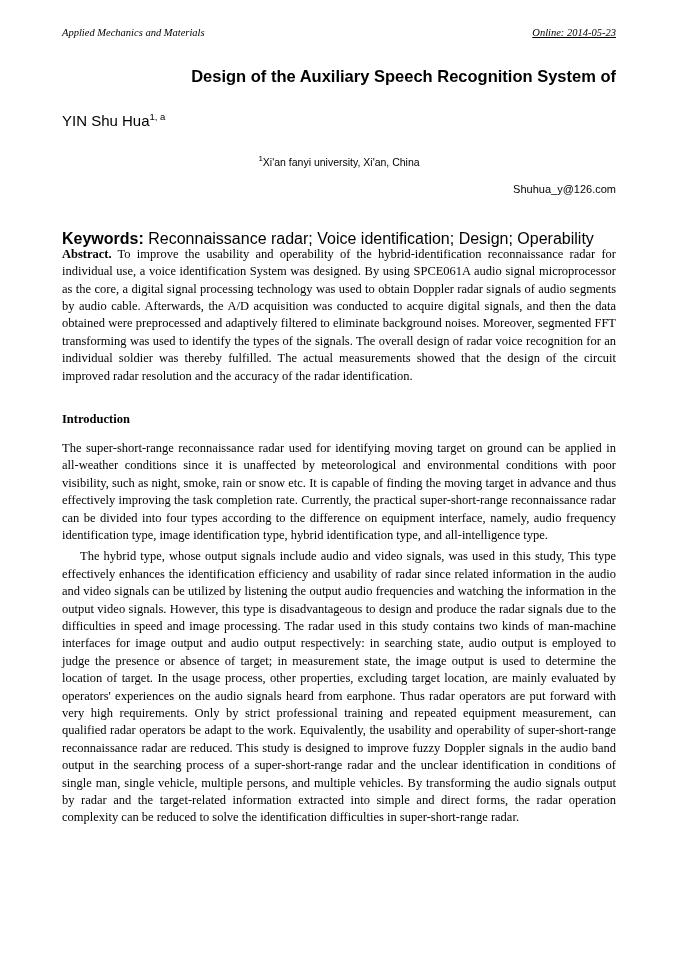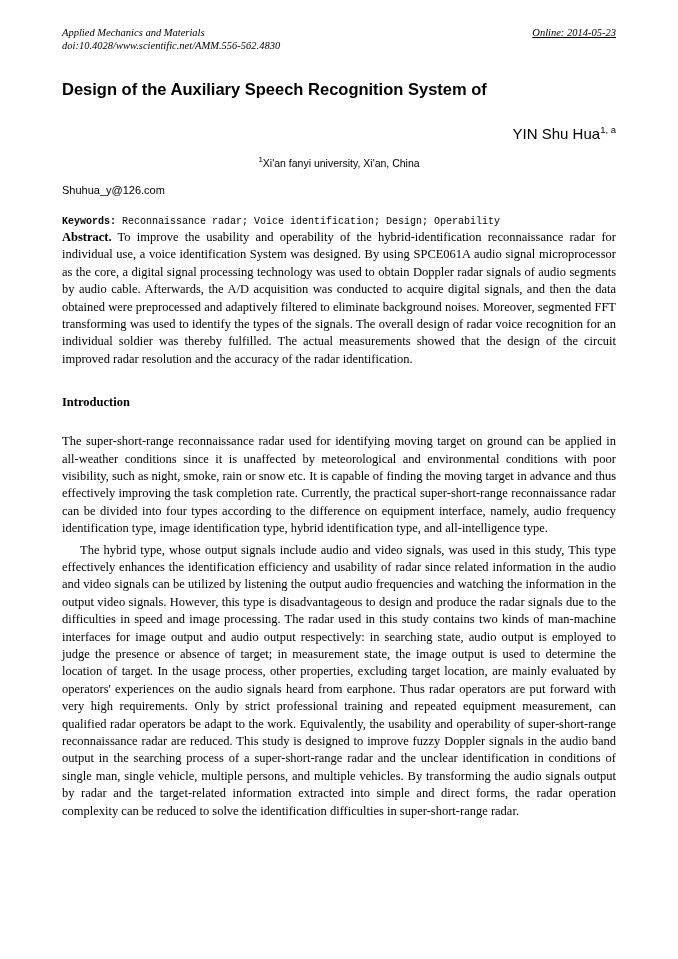--- a/index.html
+++ b/index.html
@@ -40,66 +40,66 @@
     white-space: nowrap;
     text-decoration: underline;
   }
   .header-line {
     white-space: nowrap;
   }
 
   
   .title {
     margin-top: 26px;
-    text-align: left;
+    text-align: right;
     font-family: "Liberation Sans", sans-serif;
     font-weight: bold;
     font-size: 16.5px;
     line-height: 22px;
   }
   .title-line2 {
     display: block;
   }
 
   
   .author {
     margin-top: 20px;
-    text-align: right;
+    text-align: left;
     font-family: "Liberation Sans", sans-serif;
     font-size: 15px;
     line-height: 20px;
   }
   .author sup {
     font-size: 9.5px;
     vertical-align: super;
   }
   .affiliation {
-    margin-top: 8px;
+    margin-top: 20px;
     text-align: center;
     font-family: "Liberation Sans", sans-serif;
     font-size: 10.5px;
     line-height: 15px;
   }
   .affiliation sup {
     font-size: 8px;
     vertical-align: super;
   }
   .email {
     margin-top: 12px;
-    text-align: left;
+    text-align: right;
     font-family: "Liberation Sans", sans-serif;
     font-size: 11px;
     line-height: 15px;
   }
 
   
   .keywords {
-    margin-top: 16px;
-    font-family: Liberation Mono, monospace;
-    font-size: 10px;
+    margin-top: 34px;
+    font-family: Liberation Sans, sans-serif;
+    font-size: 16px;
     line-height: 15px;
   }
   .keywords b {
     font-weight: bold;
   }
 
   
   .abstract {
     font-size: 12.5px;
     line-height: 17.4px;
@@ -110,39 +110,38 @@
   }
 
   
   .section-heading {
     margin-top: 26px;
     font-weight: bold;
     font-size: 12.5px;
     line-height: 17px;
   }
   .para {
-    margin-top: 22px;
+    margin-top: 12px;
     font-size: 12.5px;
     line-height: 17.4px;
     text-align: justify;
   }
   .para.indented {
     text-indent: 18px;
     margin-top: 4px;
   }
 </style>
 </head>
 <body>
 
 <div class="page">
 
   <div class="header">
     <div class="header-left">
       <div class="header-line">Applied Mechanics and Materials</div>
-      <div class="header-line">doi:10.4028/www.scientific.net/AMM.556-562.4830</div>
     </div>
     <div class="header-right">Online: 2014-05-23</div>
   </div>
 
   <div class="title">
     <span class="title-line1">Design of the Auxiliary Speech Recognition System of</span>
   </div>
 
   <div class="author">
     <span>YIN Shu Hua</span><sup>1, a</sup>

